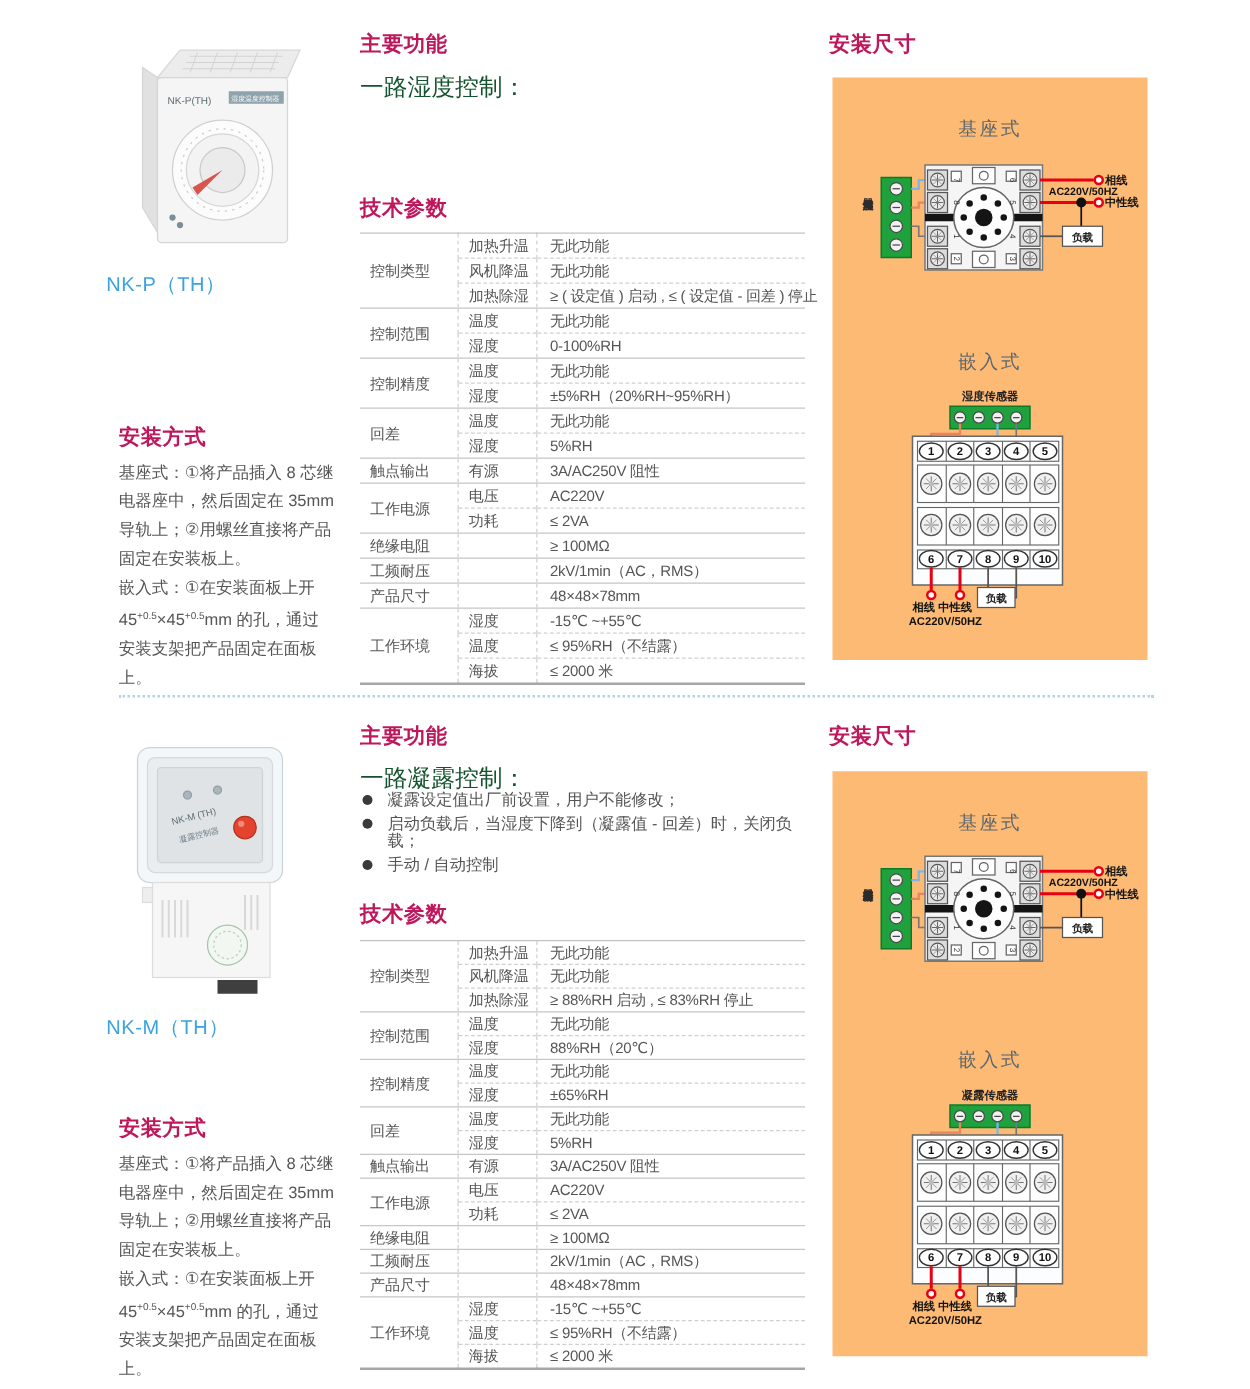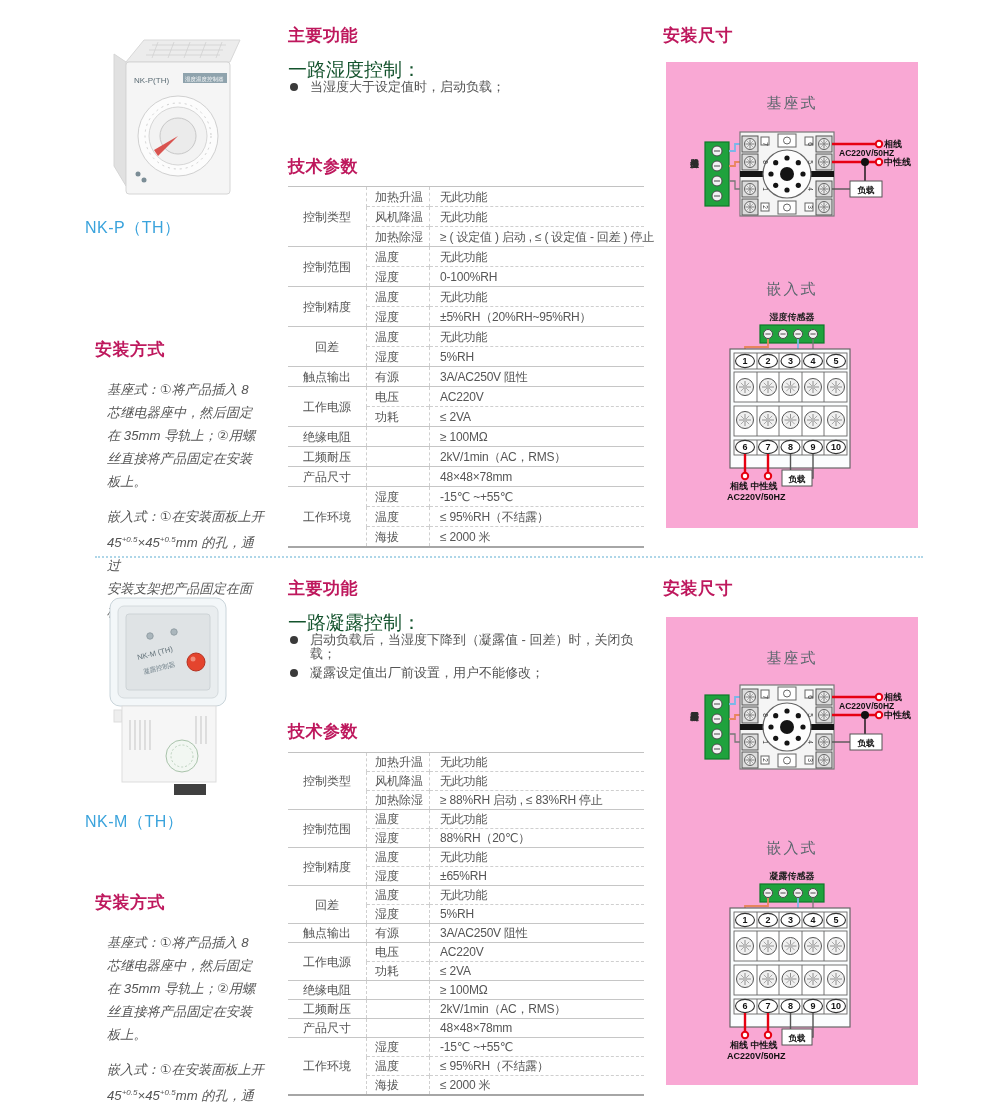--- a/index.html
+++ b/index.html
@@ -7,32 +7,32 @@
         font-family:"Liberation Sans","DejaVu Sans",sans-serif;}
   .abs{position:absolute;}
   .h{margin:0;font-size:17px;font-weight:700;color:#be185d;letter-spacing:.5px;}
   .pname{font-size:16px;font-weight:400;color:#3aa3dc;text-align:left;letter-spacing:.5px;}
   .intro{font-size:19px;color:#14532d;}
   ul.feat{list-style:none;margin:0;padding:0;}
   ul.feat li{position:relative;padding-left:22px;font-size:13px;color:#555;line-height:14px;margin-bottom:8px;}
   ul.feat.compact li{margin-bottom:5px;}
   ul.feat li::before{content:"";position:absolute;left:2px;top:3px;width:8px;height:8px;border-radius:50%;background:#3a3a3a;}
   .install-text{font-size:13.2px;color:#555;line-height:23px;}
-  .install-text p{margin:12px;font-style:italic;}
+  .install-text p{margin:0;}
   .install-text sup{font-size:8px;vertical-align:super;}
   table.spec{border-collapse:collapse;width:356px;font-size:12px;color:#555;
              border-top:1px solid #c2c2c2;border-bottom:2px solid #a6a6a6;table-layout:fixed;}
   table.spec td{border-top:1px dashed #cfcfcf;padding:2.5px 8px;line-height:14px;white-space:nowrap;}
   table.spec.compact td{padding:2px 8px;}
   table.spec tr.grp td{border-top:1px solid #c6c6c6;}
   table.spec tr.first td{border-top:none;}
-  table.spec td.cat{width:62px;text-align:center;}
+  table.spec td.cat{width:62px;}
   table.spec td.sub{width:46px;border-left:1px dashed #cfcfcf;}
   table.spec td.val{border-left:1px dashed #cfcfcf;padding-left:10px;letter-spacing:-0.2px;overflow:visible;}
-  .panel{background:#f9a8d4;}
+  .panel{background:#fdba74;}
   .dlabel{font-size:15px;color:#5b666d;text-align:center;letter-spacing:2px;}
   .divider{border-top:2px dotted #aed6e8;height:0;}
 </style>
 </head>
 <body>
 
 <div class="page">
 
   <div>
 
@@ -69,21 +69,20 @@
       <p>
         <span>嵌入式：①在安装面板上开</span><br>
         <span>45</span><sup>+0.5</sup><span>×45</span><sup>+0.5</sup><span>mm 的孔，通过</span><br>
         <span>安装支架把产品固定在面板上。</span>
       </p>
     </div>
 
     <h3 class="abs h" style="left:288px;top:24px">主要功能</h3>
     <div class="abs intro" style="left:288px;top:57px">一路湿度控制：</div>
     <ul class="abs feat" style="left:288px;top:80px;width:367px">
-        <li>当湿度大于设定值时，启动负载；</li>
       </ul>
 
     <h3 class="abs h" style="left:288px;top:155px">技术参数</h3>
     <table class="abs spec" style="left:288px;top:186px">
       <tbody>
           <tr class="grp first">
             <td class="cat" rowspan="3">控制类型</td>
             <td class="sub">加热升温</td>
             <td class="val">无此功能</td>
           </tr>
@@ -388,22 +387,23 @@
       <p>
         <span>嵌入式：①在安装面板上开</span><br>
         <span>45</span><sup>+0.5</sup><span>×45</span><sup>+0.5</sup><span>mm 的孔，通过</span><br>
         <span>安装支架把产品固定在面板上。</span>
       </p>
     </div>
 
     <h3 class="abs h" style="left:288px;top:577px">主要功能</h3>
     <div class="abs intro" style="left:288px;top:610px">一路凝露控制：</div>
     <ul class="abs feat compact" style="left:288px;top:633px;width:367px">
+        <li>凝露设定值出厂前设置，用户不能修改；</li>
         <li>启动负载后，当湿度下降到（凝露值 - 回差）时，关闭负载；</li>
-        <li>凝露设定值出厂前设置，用户不能修改；</li>
+        <li>手动 / 自动控制</li>
       </ul>
 
     <h3 class="abs h" style="left:288px;top:720px">技术参数</h3>
     <table class="abs spec compact" style="left:288px;top:752px">
       <tbody>
           <tr class="grp first">
             <td class="cat" rowspan="3">控制类型</td>
             <td class="sub">加热升温</td>
             <td class="val">无此功能</td>
           </tr>

